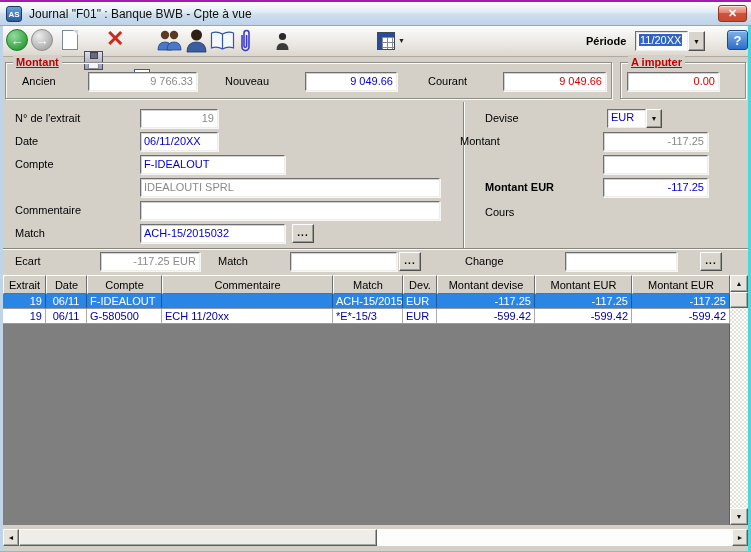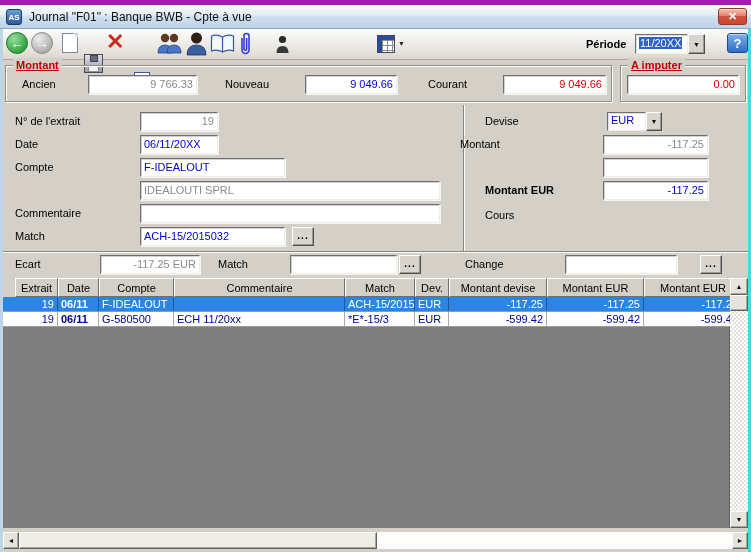--- a/index.html
+++ b/index.html
@@ -1,20 +1,20 @@
 <!DOCTYPE html>
 <html><head>
 <meta charset="utf-8">
 <style>
   html,body{margin:0;padding:0;background:#9aa5ad;}
   *{box-sizing:border-box;}
   .window{
     position:relative;width:751px;height:552px;background:#D4D0C8;
     font-family:"Liberation Sans",sans-serif;font-size:11px;color:#000;
-    overflow:hidden;border-top:5px solid #a21caf;
+    overflow:hidden;border-top:2px solid #a21caf;
   }
   .abs{position:absolute;}
   
   .frame-left{left:0;top:24px;width:3px;height:528px;background:#BFD4E6;}
   .frame-right{right:0;top:24px;width:3px;height:528px;background:#48D8DE;}
   .frame-bottom{left:0;top:549px;width:751px;height:3px;background:#48D8DE;}
   
   .titlebar{left:0;top:0;width:751px;height:24px;
     background:linear-gradient(180deg,#FBFDFE 0%,#E5EEF6 40%,#CDDEEE 55%,#BFD3E7 100%);
     border-bottom:1px solid #8FA8BF;}
@@ -63,36 +63,36 @@
   
   .groupbox{position:absolute;border:1px solid #8F8F89;box-shadow:1px 1px 0 #FAFAF7,inset 1px 1px 0 #FAFAF7;}
   .gb-caption{position:absolute;top:-8px;left:7px;background:#D4D0C8;padding:0 3px;
     color:#C00000;font-weight:bold;text-decoration:underline;line-height:14px;}
   .lbl{position:absolute;white-space:nowrap;}
   .b{font-weight:bold;}
   .field{position:absolute;background:#fff;height:19px;line-height:17px;padding:0 3px;
     border:1px solid;border-color:#6f6f6f #EDEDEA #EDEDEA #6f6f6f;
     box-shadow:inset 1px 1px 0 rgba(0,0,0,.18),1px 1px 0 #F6F6F3;
     font-size:11px;overflow:hidden;white-space:nowrap;}
-  .ar{text-align:right;}.ac{font-weight:bold;}
+  .ar{text-align:right;}.ac{text-align:center;}
   .t-blue{color:#0000C8;}.t-gray{color:#8A8A8A;}.t-red{color:#D40000;}
   .browse{position:absolute;width:22px;height:19px;font-size:10px;font-weight:bold;letter-spacing:1px;
     background:#D9D5CD;border:1px solid;border-color:#FDFDFD #4F4F4F #4F4F4F #FDFDFD;
     box-shadow:inset -1px -1px 0 #9a9a94;display:flex;align-items:flex-end;justify-content:center;line-height:10px;padding-bottom:4px;}
   .vsep{position:absolute;width:0;border-left:1px solid #86867E;border-right:1px solid #FBFBF8;}
   .hsep{position:absolute;height:0;border-top:1px solid #86867E;border-bottom:1px solid #FBFBF8;}
   
   .thead{left:3px;top:273px;width:727px;height:19px;display:flex;}
   .hcell{background:#D4D0C8;border:1px solid;border-color:#FFFFFF #6E6E6E #6E6E6E #FFFFFF;
     display:flex;align-items:center;justify-content:center;flex-shrink:0;overflow:hidden;white-space:nowrap;}
   .row{position:absolute;left:3px;width:727px;height:15px;display:flex;border-bottom:1px solid #9A9A9A;}
   .cell{padding:0 3px;border-right:1px solid rgba(0,0,0,.33);overflow:hidden;white-space:nowrap;line-height:14px;flex-shrink:0;}
   .row-sel{background:#2B85E4;color:#fff;}
   .row-norm{background:#fff;color:#0000A0;}
-  .c0{width:43px;margin-left:12px;}.c1{width:41px;}.c2{width:75px;}.c3{width:171px;}.c4{width:70px;}
+  .c0{width:43px;}.c1{width:41px;}.c2{width:75px;}.c3{width:171px;}.c4{width:70px;}
   .c5{width:34px;}.c6{width:98px;}.c7{width:97px;}.c8{width:98px;}
   .tbody-empty{left:3px;top:322px;width:727px;height:201px;background:#7F7F7F;border-right:1px solid #5f5f5f;}
   
   .sb-btn{position:absolute;background:#E6E3DD;border:1px solid;border-color:#FBFBFB #5F5F5F #5F5F5F #FBFBFB;
     box-shadow:inset -1px -1px 0 #A8A8A2;display:flex;align-items:center;justify-content:center;
     font-size:7px;color:#111;}
   .vscroll{left:730px;top:273px;width:18px;height:250px;
     background-image:conic-gradient(#FFFFFF 25%,#E4E1DA 0 50%,#FFFFFF 0 75%,#E4E1DA 0);background-size:4px 4px;}
   .vthumb{position:absolute;left:0;top:17px;width:18px;height:16px;background:#E6E3DD;
     border:1px solid;border-color:#FBFBFB #5F5F5F #5F5F5F #FBFBFB;box-shadow:inset -1px -1px 0 #A8A8A2;}
@@ -192,21 +192,21 @@
   <div class="lbl" style="left:22px;top:73px;">Ancien</div>
   <div class="field ar t-gray" style="left:88px;top:70px;width:109px;">9 766.33</div>
   <div class="lbl" style="left:225px;top:73px;">Nouveau</div>
   <div class="field ar t-blue" style="left:305px;top:70px;width:92px;">9 049.66</div>
   <div class="lbl" style="left:428px;top:73px;">Courant</div>
   <div class="field ar t-red" style="left:503px;top:70px;width:103px;">9 049.66</div>
 
   <div class="groupbox" style="left:620px;top:60px;width:126px;height:37px;">
     <div class="gb-caption">A imputer</div>
   </div>
-  <div class="field ar t-red" style="left:627px;top:70px;width:112px;">0.00</div>
+  <div class="field ar t-red" style="left:627px;top:70px;width:92px;">0.00</div>
 
   <div class="vsep" style="left:463px;top:100px;height:146px;"></div>
   <div class="hsep" style="left:0;top:246px;width:751px;"></div>
 
   <div class="lbl" style="left:15px;top:110px;">N° de l'extrait</div>
   <div class="field ar t-gray" style="left:140px;top:107px;width:78px;">19</div>
 
   <div class="lbl" style="left:15px;top:133px;">Date</div>
   <div class="field t-blue" style="left:140px;top:130px;width:78px;">06/11/20XX</div>
 

